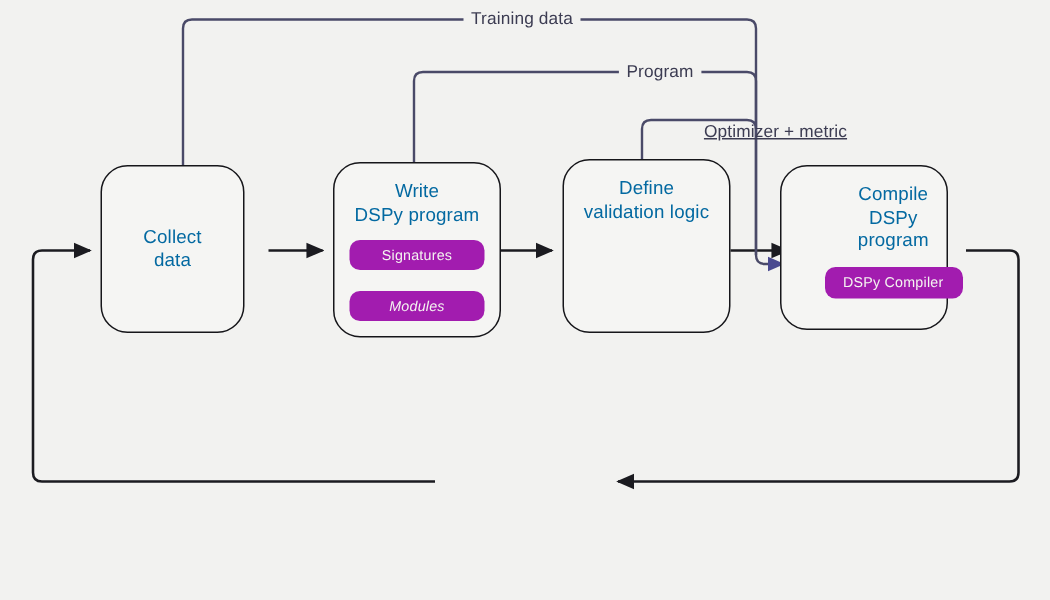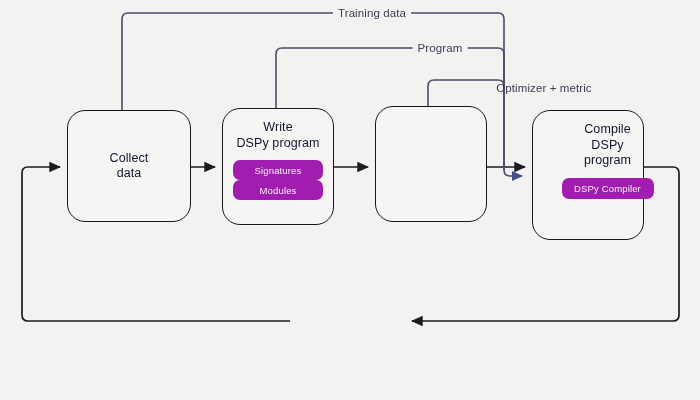--- a/index.html
+++ b/index.html
@@ -27,21 +27,21 @@
     background: #f5f5f3;
     border: 1.6px solid #16161a;
     border-radius: 18px;
     display: flex;
     flex-direction: column;
     align-items: center;
     z-index: 3;
   }
   .node-title {
     text-align: center;
-    color: #0f172a;
+    color: #0369a1;
     font-size: 12.5px;
     line-height: 15.5px;
     letter-spacing: .1px;
     white-space: pre-line;
   }
   .chip {
     background: #a21caf;
     color: #f4f3f0;
     border-radius: 7px;
     font-size: 9.5px;
@@ -57,28 +57,28 @@
     font-size: 11.5px;
     letter-spacing: .1px;
     white-space: nowrap;
     background: #f2f2f0;
     padding: 0 5px;
     z-index: 4;
     transform: translate(-50%, -50%);
   }
 
   
-  #node-collect      { left: 67px;  top: 110px; width: 124px; height: 112px; justify-content: center; }
+  #node-collect      { left: 67px;  top: 110px; width: 96px; height: 112px; justify-content: center; }
   #node-write        { left: 222px; top: 108px; width: 112px; height: 117px; padding-top: 11px; }
   #node-define       { left: 375px; top: 106px; width: 112px; height: 116px; padding-top: 11px; }
-  #node-compile      { left: 532px; top: 110px; width: 112px; height: 130px; padding-top: 11px; padding-left: 39px; }
+  #node-compile      { left: 520px; top: 110px; width: 112px; height: 110px; padding-top: 11px; padding-left: 39px; }
   #node-iterate      { left: 290px; top: 255px; width: 115px; height: 130px; justify-content: center; }
 
   #chip-signatures { width: 90px; height: 20px; margin-top: 9px; }
-  #chip-modules    { width: 90px; height: 20px; margin-top: 0; }
+  #chip-modules    { width: 90px; height: 20px; margin-top: 14px; font-style: italic; }
   #chip-teleprompter { width: 96px; height: 21px; margin-top: 9px; }
   #chip-compiler   { width: 92px; height: 21px; margin-top: 9px; }
 </style>
 </head>
 <body>
 
 <div id="canvas">
 
   <svg id="wires" viewBox="0 0 700 400" xmlns="http://www.w3.org/2000/svg">
     <defs>
@@ -119,26 +119,28 @@
   </div>
 
   <div class="node" id="node-write">
     <div class="node-title">Write
 DSPy program</div>
     <div class="chip" id="chip-signatures">Signatures</div>
     <div class="chip" id="chip-modules">Modules</div>
   </div>
 
   <div class="node" id="node-define">
+    <div class="node-title">Define
+validation logic</div>
   </div>
 
   <div class="node" id="node-compile">
     <div class="node-title">Compile
 DSPy program</div>
     <div class="chip" id="chip-compiler">DSPy Compiler</div>
   </div>
 
 
-  <div class="edge-label" style="left:372px; top:13px;text-align:center;">Training data</div>
+  <div class="edge-label" style="left:348px; top:13px;text-align:center;">Training data</div>
   <div class="edge-label" style="left:440px; top:48px;text-align:center;">Program</div>
-  <div class="edge-label" style="left:544px; top:88px; background:transparent;">Optimizer + metric</div>
+  <div class="edge-label" style="left:517px; top:88px; background:transparent;text-decoration:underline;">Optimizer + metric</div>
 
 </div>
 
 </body></html>

